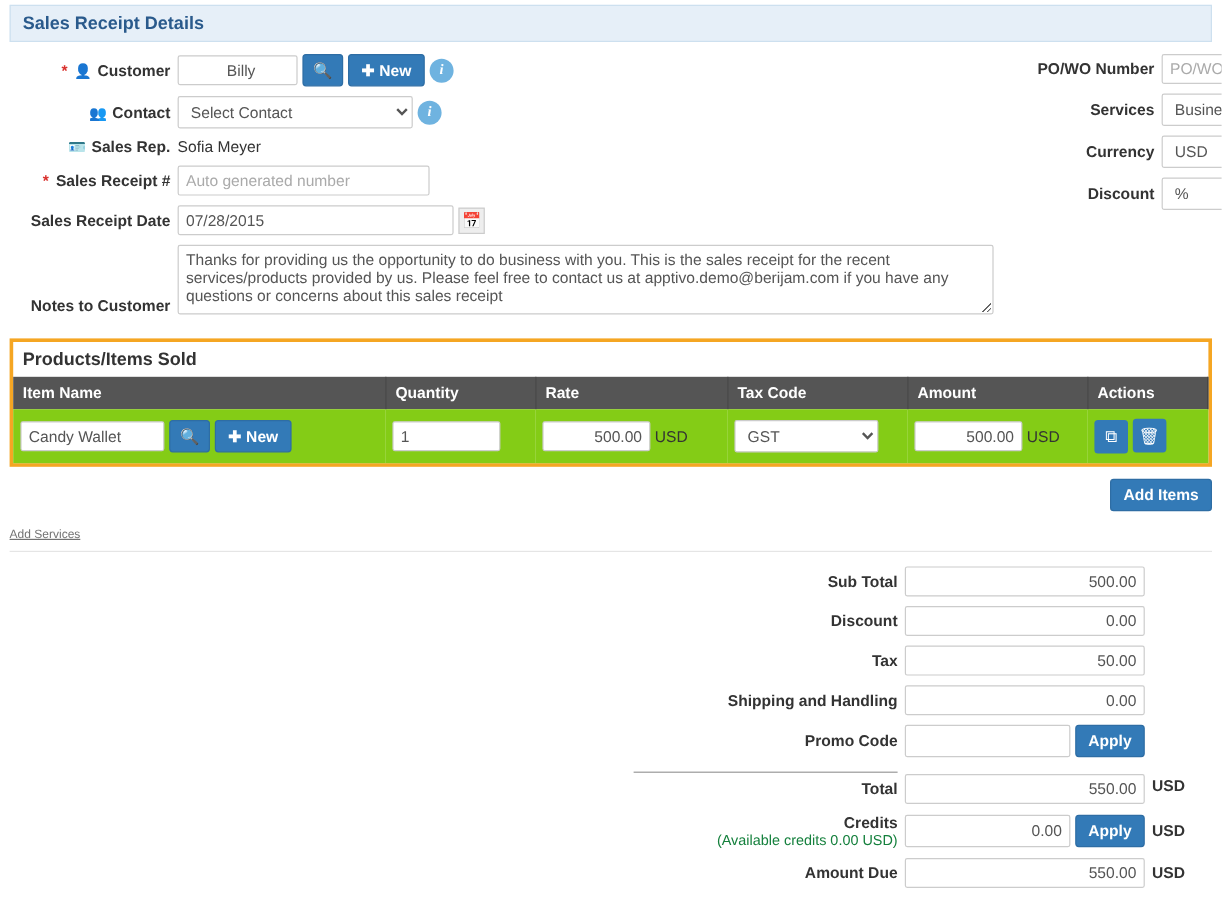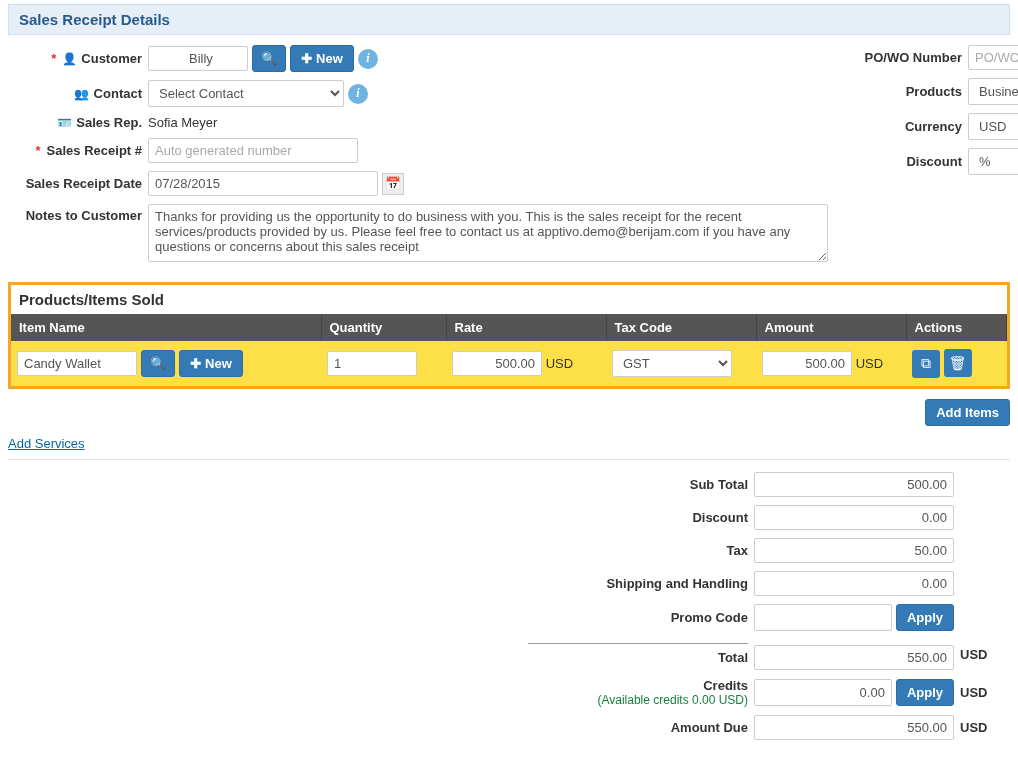--- a/index.html
+++ b/index.html
@@ -116,33 +116,33 @@
     text-align: left;
     padding: 6px 8px;
     font-size: 13px;
     border-right: 1px solid #444;
   }
   table.items tbody td {
     padding: 8px 6px;
     vertical-align: middle;
     font-size: 13px;
   }
-  table.items tbody tr { background:#fde047; }
+  table.items tbody tr { background:#84cc16; }
   .small-input { width: 90px; text-align:left; }
   .rate-input, .amount-input { width: 90px; text-align:right; }
   .action-btn {
     background:#337ab7; color:#fff;
     border:none; border-radius:3px;
     width:28px; height:28px;
     display:inline-flex;align-items:center;justify-content:center;
     cursor:pointer;
     font-size:14px;
   }
   .add-items-row { text-align:right; margin:10px 0; }
-  .link { color:#0369a1; text-decoration:underline; cursor:pointer; font-size:13px; }
+  .link { color:#737373; text-decoration:underline; cursor:pointer; font-size:10px; }
   hr.thin { border:none; border-top:1px solid #e5e5e5; margin:8px 0 12px 0; }
   .totals-area { display:flex; justify-content:flex-end; }
   .totals-grid { display:grid; grid-template-columns: 220px 200px 50px; gap:8px 6px; align-items:center; }
   .totals-grid .tl { font-weight:bold; text-align:right; }
   .totals-grid .sub { font-weight:normal; font-size:12px; color:#15803d; }
   .totals-grid input { width:100%; text-align:right; }
   .unit { font-weight:bold; }
   .placeholder::placeholder{color:#aaa;}
   .readonly-amount {
     border:1px solid #ccc;
@@ -213,21 +213,21 @@
       <div class="form-row">
         <div class="label-col">
           <span>Sales Receipt Date</span>
         </div>
         <div class="field-col">
           <input type="text" style="width: 230px;" value="07/28/2015">
           <span class="cal-icon"></span>
         </div>
       </div>
 
-      <div class="form-row" style="align-items:flex-start">
+      <div class="form-row" style="align-items:flex-end">
         <div class="label-col" style="padding-top:4px">
           <span>Notes to Customer</span>
         </div>
         <div class="field-col">
           <textarea style="width: 680px; height: 58px;">Thanks for providing us the opportunity to do business with you. This is the sales receipt for the recent services/products provided by us. Please feel free to contact us at apptivo.demo@berijam.com if you have any questions or concerns about this sales receipt</textarea>
         </div>
       </div>
 
     </div>
 
@@ -238,21 +238,21 @@
             <span>PO/WO Number</span>
           </div>
         <div class="field-col">
           <input type="text" class="placeholder" style="width: 210px;" placeholder="PO/WO number">
 
         </div>
       </div>
 
       <div class="form-row">
         <div class="label-col" style="width:110px">
-            <span>Products</span>
+            <span>Services</span>
           </div>
         <div class="field-col">
           <select style="width:210px"><option>Business</option></select>
         </div>
       </div>
 
       <div class="form-row">
         <div class="label-col" style="width:110px">
             <span>Currency</span>
           </div>

